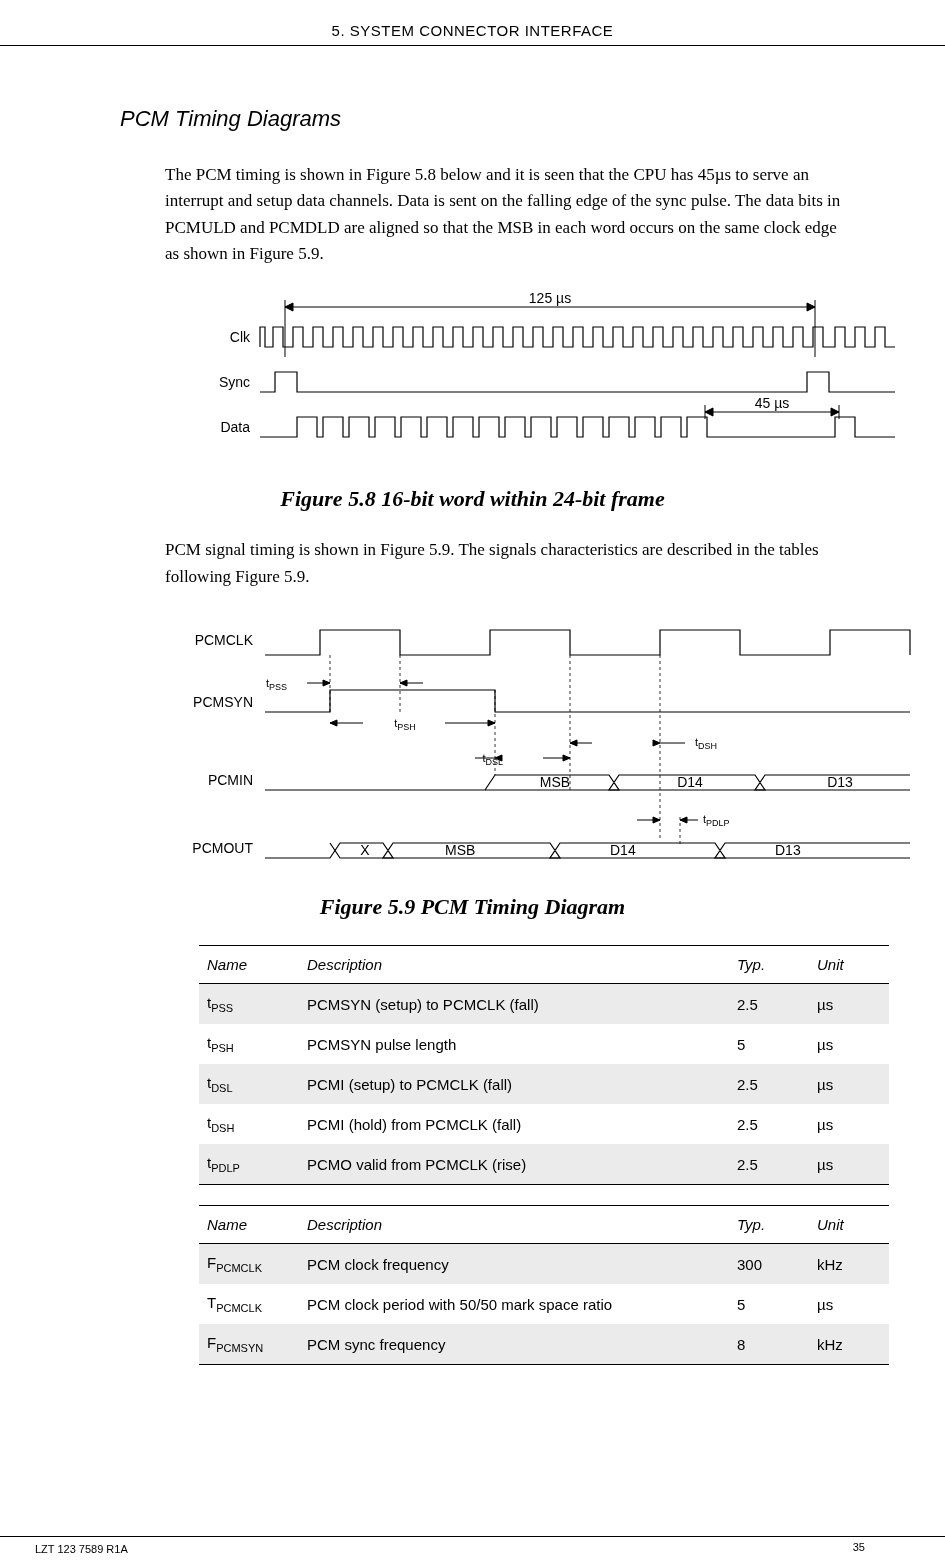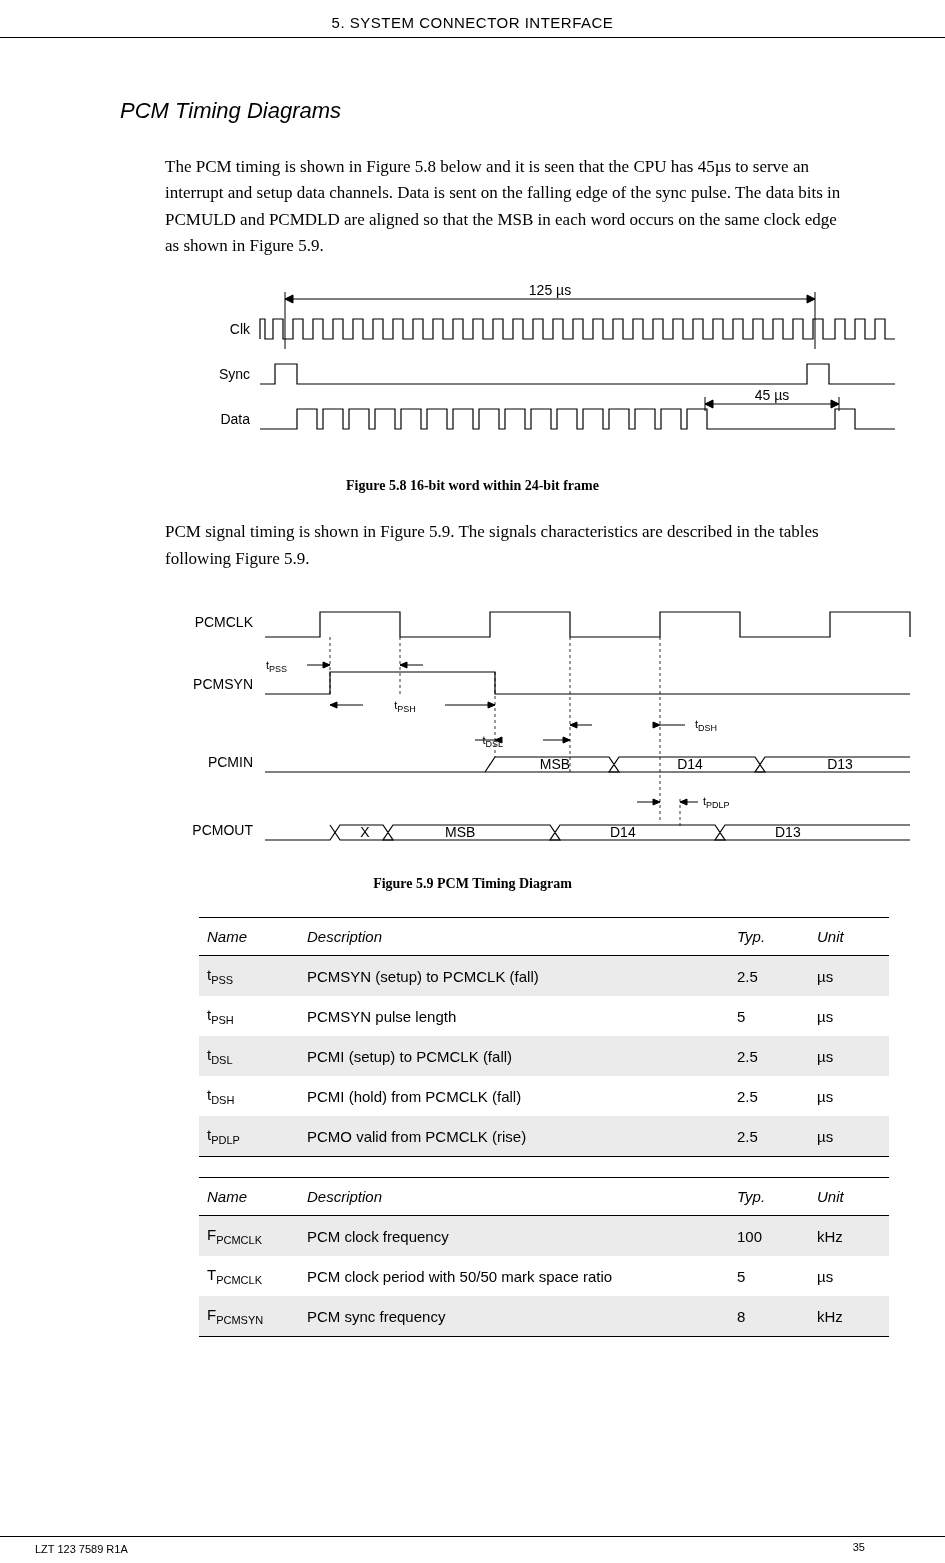--- a/index.html
+++ b/index.html
@@ -9,21 +9,21 @@
     }
     body {
       font-family: Georgia, 'Times New Roman', serif;
       background: white;
       color: #000;
       width: 945px;
       min-height: 1563px;
       position: relative;
     }
     .page {
-      padding: 4px 80px 60px 80px;
+      padding: 12px 80px 60px 80px;
     }
     .header {
       text-align: center;
       font-family: 'Century Gothic', 'Avant Garde', Arial, sans-serif;
       font-size: 15px;
       letter-spacing: 0.5px;
       padding-top: 10px;
       padding-bottom: 6px;
       border-bottom: 1px solid #000;
       margin-left: -80px;
@@ -43,23 +43,24 @@
     .body-text {
       font-family: Georgia, 'Times New Roman', serif;
       font-size: 17px;
       line-height: 1.55;
       margin-left: 85px;
       margin-right: 20px;
       margin-bottom: 25px;
     }
     .figure-caption {
       font-family: Georgia, 'Times New Roman', serif;
+      font-style: italic;
       font-weight: bold;
       text-align: center;
-      font-size: 14px;
+      font-size: 22px;
       margin: 20px 0 25px 0;
     }
     .svg-container {
       margin-left: 95px;
       margin-right: 0;
       margin-bottom: 10px;
     }
     .svg-container-2 {
       margin-left: 75px;
       margin-right: 0;
@@ -328,21 +329,21 @@
         <th class="col-name">Name</th>
         <th class="col-desc">Description</th>
         <th class="col-typ">Typ.</th>
         <th class="col-unit">Unit</th>
       </tr>
     </thead>
     <tbody id="table2-body">
         <tr class="shaded">
           <td><span class="param-name">F<span class="param-sub">PCMCLK</span></span></td>
           <td>PCM clock frequency</td>
-          <td>100</td>
+          <td>300</td>
           <td>kHz</td>
         </tr>
         <tr>
           <td><span class="param-name">T<span class="param-sub">PCMCLK</span></span></td>
           <td>PCM clock period with 50/50 mark space ratio</td>
           <td>5</td>
           <td>µs</td>
         </tr>
         <tr class="shaded">
           <td><span class="param-name">F<span class="param-sub">PCMSYN</span></span></td>

